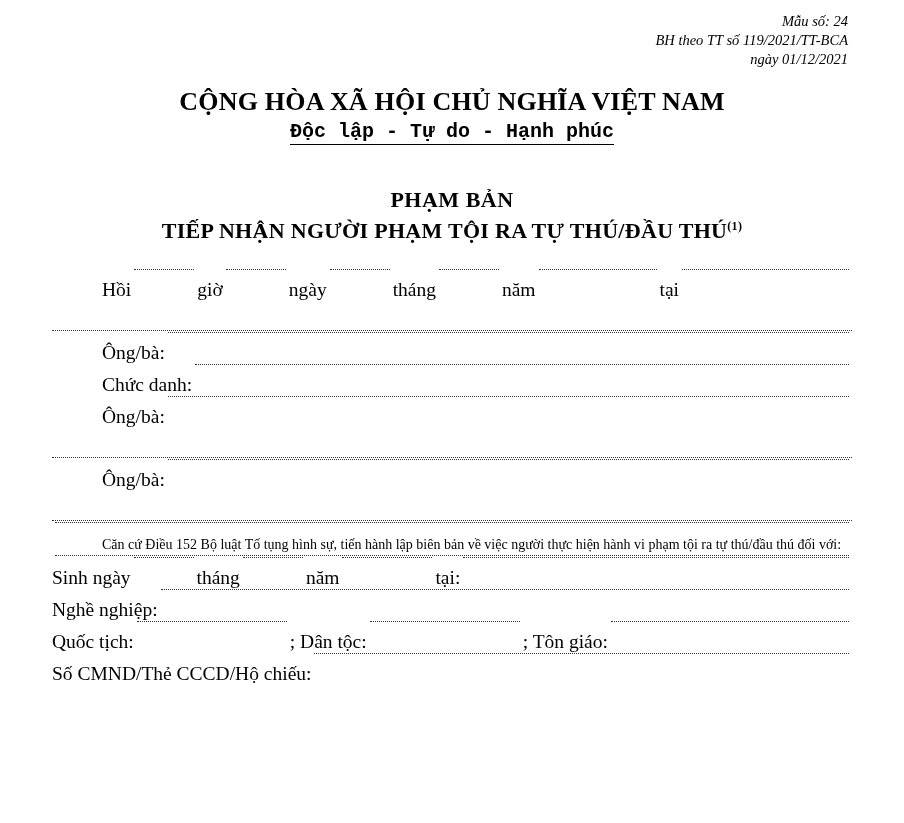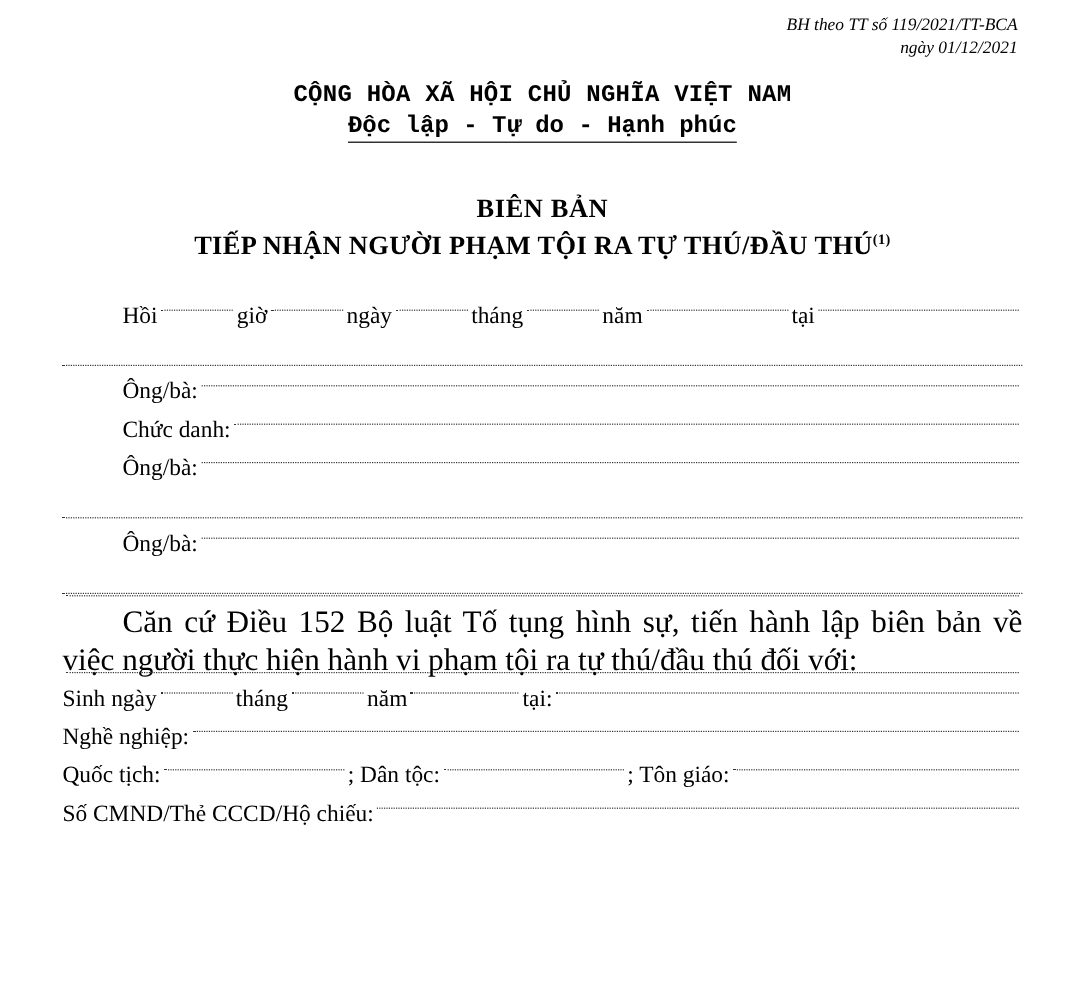--- a/index.html
+++ b/index.html
@@ -34,23 +34,23 @@
     margin-right: 4px;
   }
 
   
   .national {
     text-align: center;
     margin-top: 18px;
   }
   .national .line1 {
     font-weight: bold;
-    font-size: 20px;
+    font-size: 26px;
     letter-spacing: 0.2px;
-    font-family: Liberation Mono, monospace;
+    font-family: Liberation Serif, serif;
   }
   .national .line2 {
     font-weight: bold;
     font-size: 20px;
     margin-top: 3px;
     display: inline-block;
     border-bottom: 1.5px solid #000;
     padding-bottom: 1px;
     font-family: Liberation Mono, monospace;
   }
@@ -78,21 +78,21 @@
   }
 
   
   .body {
     margin-top: 30px;
     font-size: 19.5px;
     line-height: 31px;
   }
   .row {
     display: flex;
-    align-items: center;
+    align-items: flex-start;
     white-space: nowrap;
     margin-bottom: 1px;
   }
   .row.indent {
     padding-left: 50px;
   }
   .lbl {
     flex: 0 0 auto;
   }
   .dots {
@@ -117,44 +117,45 @@
     top: -6px;
   }
   .blank-row {
     height: 31px;
     position: relative;
   }
   .blank-row .fullline {
     top: 24px;
   }
   .para {
-    font-size: 26px;
+    font-size: 14px;
     line-height: 31px;
     text-align: justify;
     text-indent: 50px;
     margin: 0;
   }
 </style>
 </head>
 <body>
 
 <div class="page">
 
   <div class="form-meta">
+    <div>Mẫu số: 24</div>
     <div>BH theo TT số 119/2021/TT-BCA</div>
     <div>ngày 01/12/2021</div>
   </div>
 
   <div class="national">
     <div class="line1">CỘNG HÒA XÃ HỘI CHỦ NGHĨA VIỆT NAM</div>
     <div><span class="line2">Độc lập - Tự do - Hạnh phúc</span></div>
   </div>
 
   <div class="doc-title">
-    <div class="t1">BIÊN BẢN</div>
+    <div class="t1">PHẠM BẢN</div>
     <div class="t2">
       <span>TIẾP NHẬN NGƯỜI  PHẠM TỘI RA TỰ THÚ/ĐẦU THÚ</span><span class="sup">(1)</span>
     </div>
   </div>
 
   <div class="body">
 
     <div class="row indent">
       <span class="lbl">Hồi</span>
       <span class="dots w-sm"></span>

